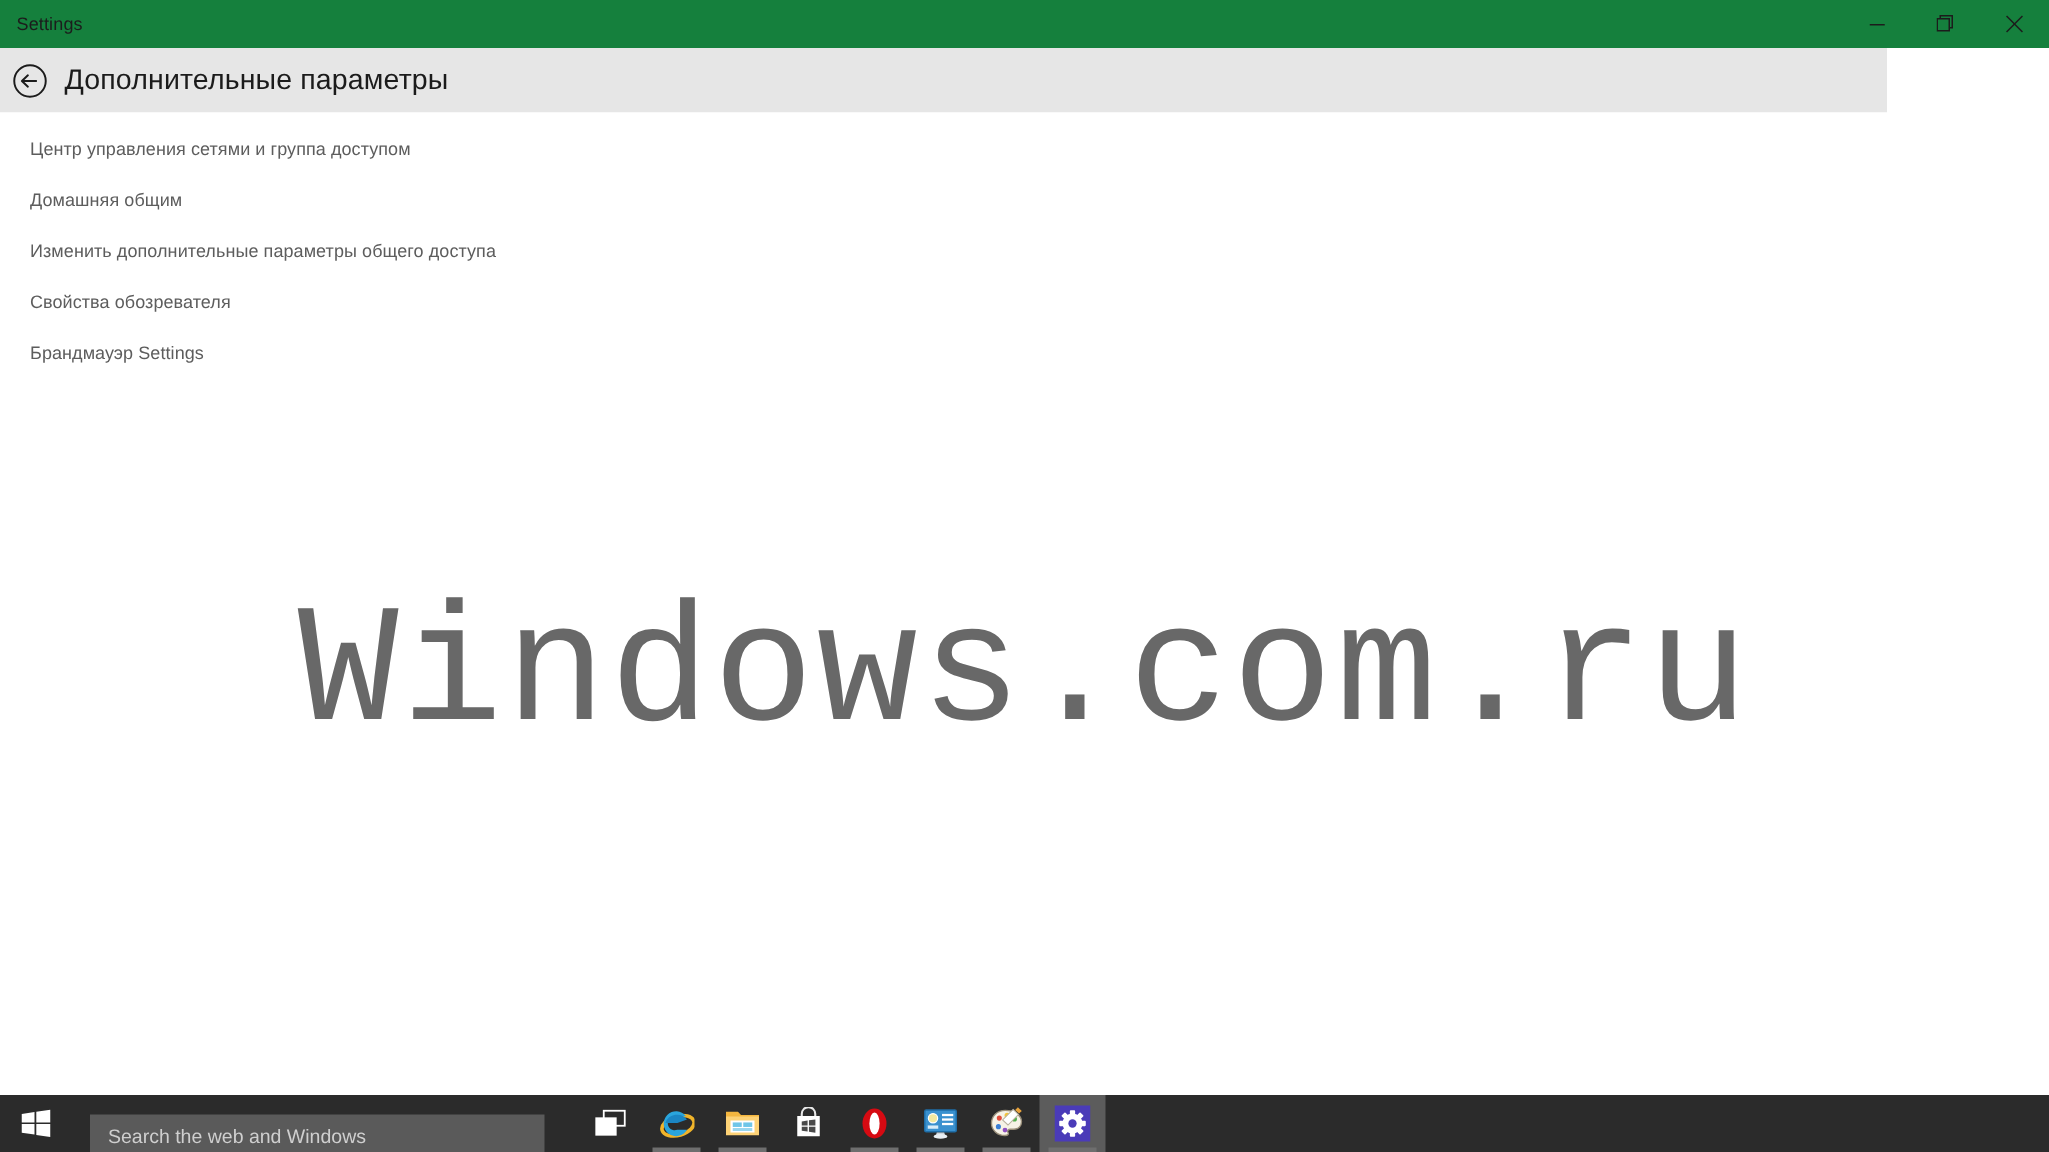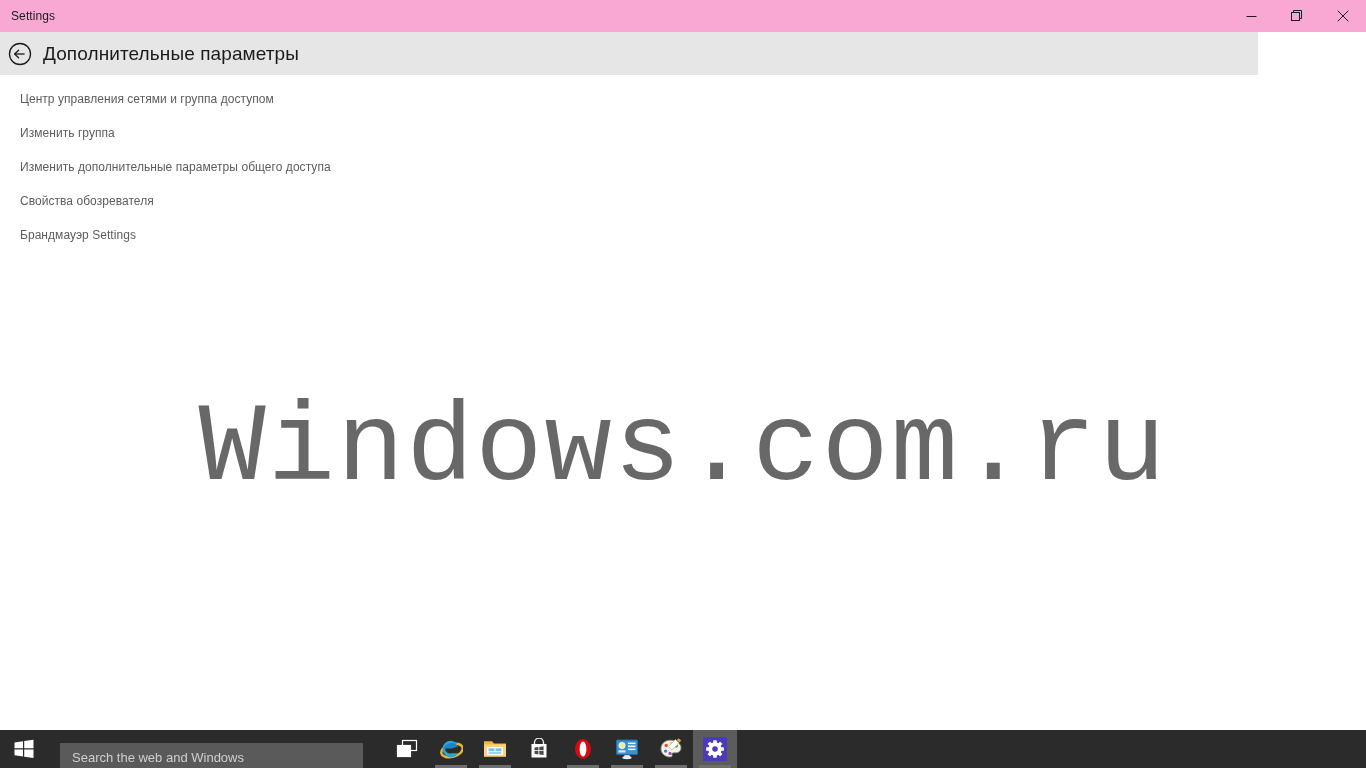--- a/index.html
+++ b/index.html
@@ -24,21 +24,21 @@
     height: 730px;
     background: #ffffff;
   }
 
   
   #title-bar {
     position: absolute;
     left: 0; top: 0;
     width: 1366px;
     height: 32px;
-    background: #f9a8d4;
+    background: #15803d;
     display: flex;
     align-items: center;
   }
   #window-title {
     font-size: 12px;
     color: #1c1c1c;
     margin-left: 11px;
     letter-spacing: 0.1px;
     user-select: none;
   }
@@ -230,21 +230,21 @@
         <line x1="6.8" y1="12" x2="16.6" y2="12" stroke="#1b1b1b" stroke-width="1.3"></line>
         <polyline points="10.6,8.2 6.6,12 10.6,15.8" fill="none" stroke="#1b1b1b" stroke-width="1.3" stroke-linecap="round" stroke-linejoin="round"></polyline>
       </svg>
     </div>
     <span id="page-title">Дополнительные параметры</span>
   </div>
 
   <div id="content-area">
     <div id="related-links">
       <a class="related-link">Центр управления сетями и группа доступом</a>
-      <a class="related-link">Изменить группа</a>
+      <a class="related-link">Домашняя общим</a>
       <a class="related-link">Изменить дополнительные параметры общего доступа</a>
       <a class="related-link">Свойства обозревателя</a>
       <a class="related-link">Брандмауэр Settings</a>
     </div>
 
     <div id="watermark">Windows.com.ru</div>
   </div>
 </div>
 
 <div id="taskbar">

